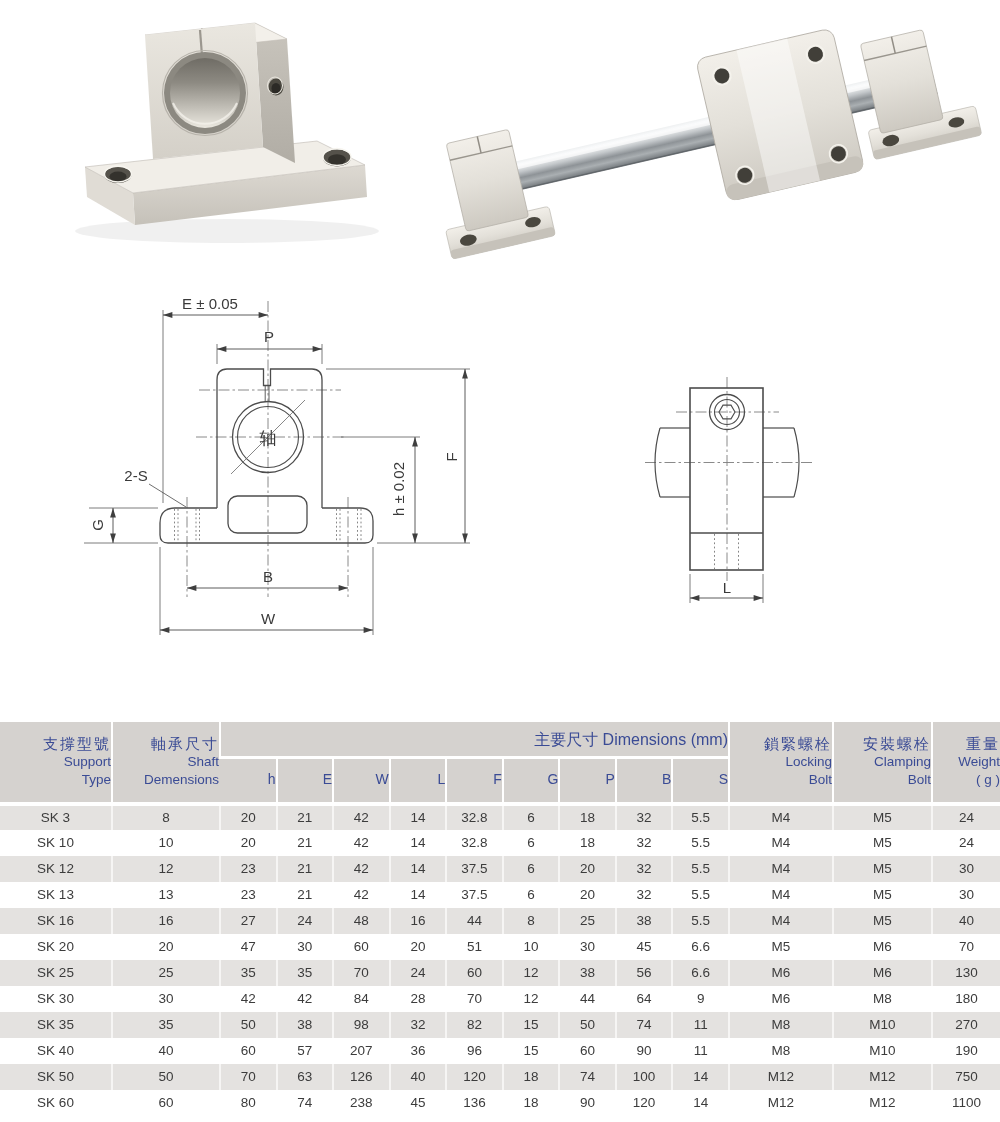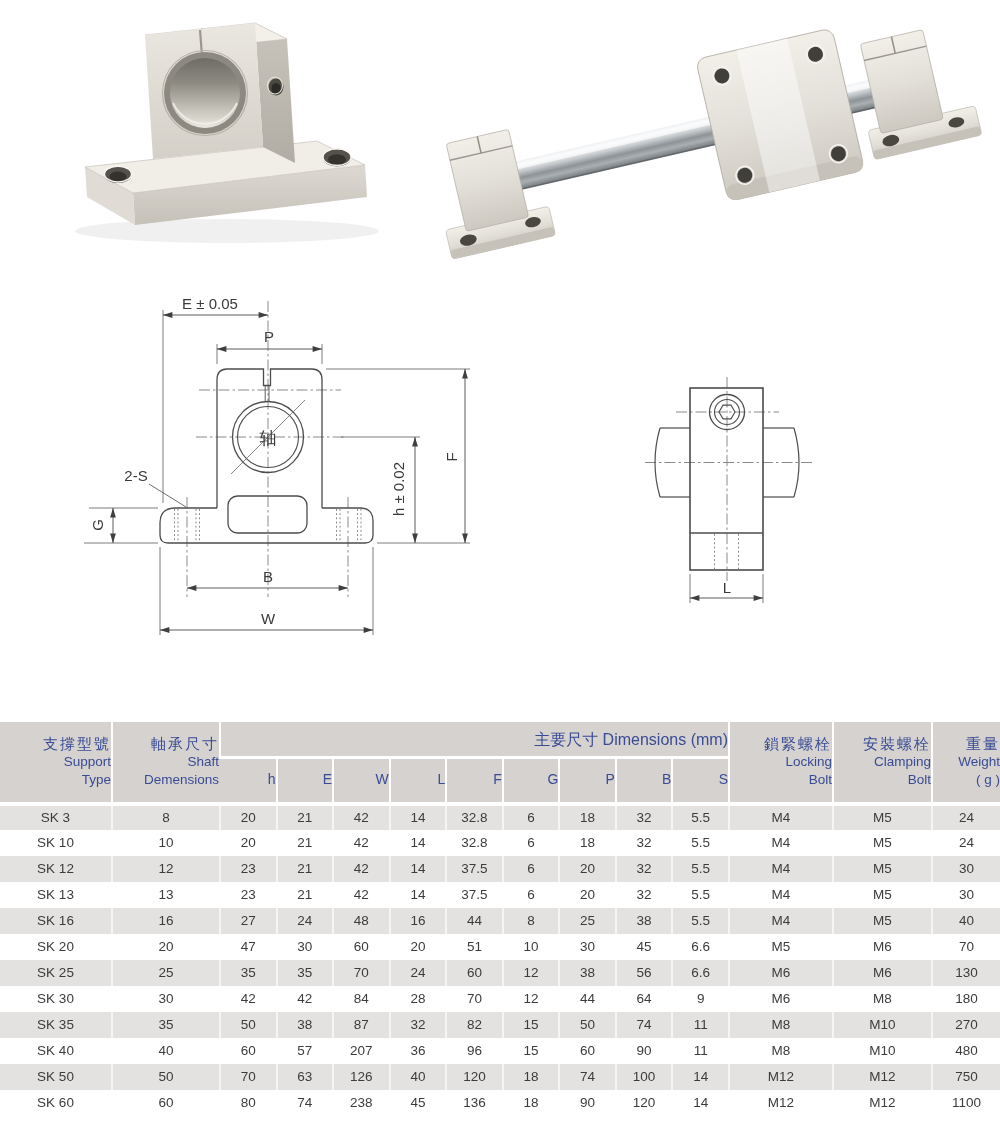--- a/index.html
+++ b/index.html
@@ -458,21 +458,21 @@
         <td>9</td>
         <td>M6</td>
         <td>M8</td>
         <td>180</td>
       </tr>
       <tr>
         <td>SK 35</td>
         <td>35</td>
         <td>50</td>
         <td>38</td>
-        <td>87</td>
+        <td>98</td>
         <td>32</td>
         <td>82</td>
         <td>15</td>
         <td>50</td>
         <td>74</td>
         <td>11</td>
         <td>M8</td>
         <td>M10</td>
         <td>270</td>
       </tr>
@@ -483,21 +483,21 @@
         <td>57</td>
         <td>207</td>
         <td>36</td>
         <td>96</td>
         <td>15</td>
         <td>60</td>
         <td>90</td>
         <td>11</td>
         <td>M8</td>
         <td>M10</td>
-        <td>480</td>
+        <td>190</td>
       </tr>
       <tr>
         <td>SK 50</td>
         <td>50</td>
         <td>70</td>
         <td>63</td>
         <td>126</td>
         <td>40</td>
         <td>120</td>
         <td>18</td>

